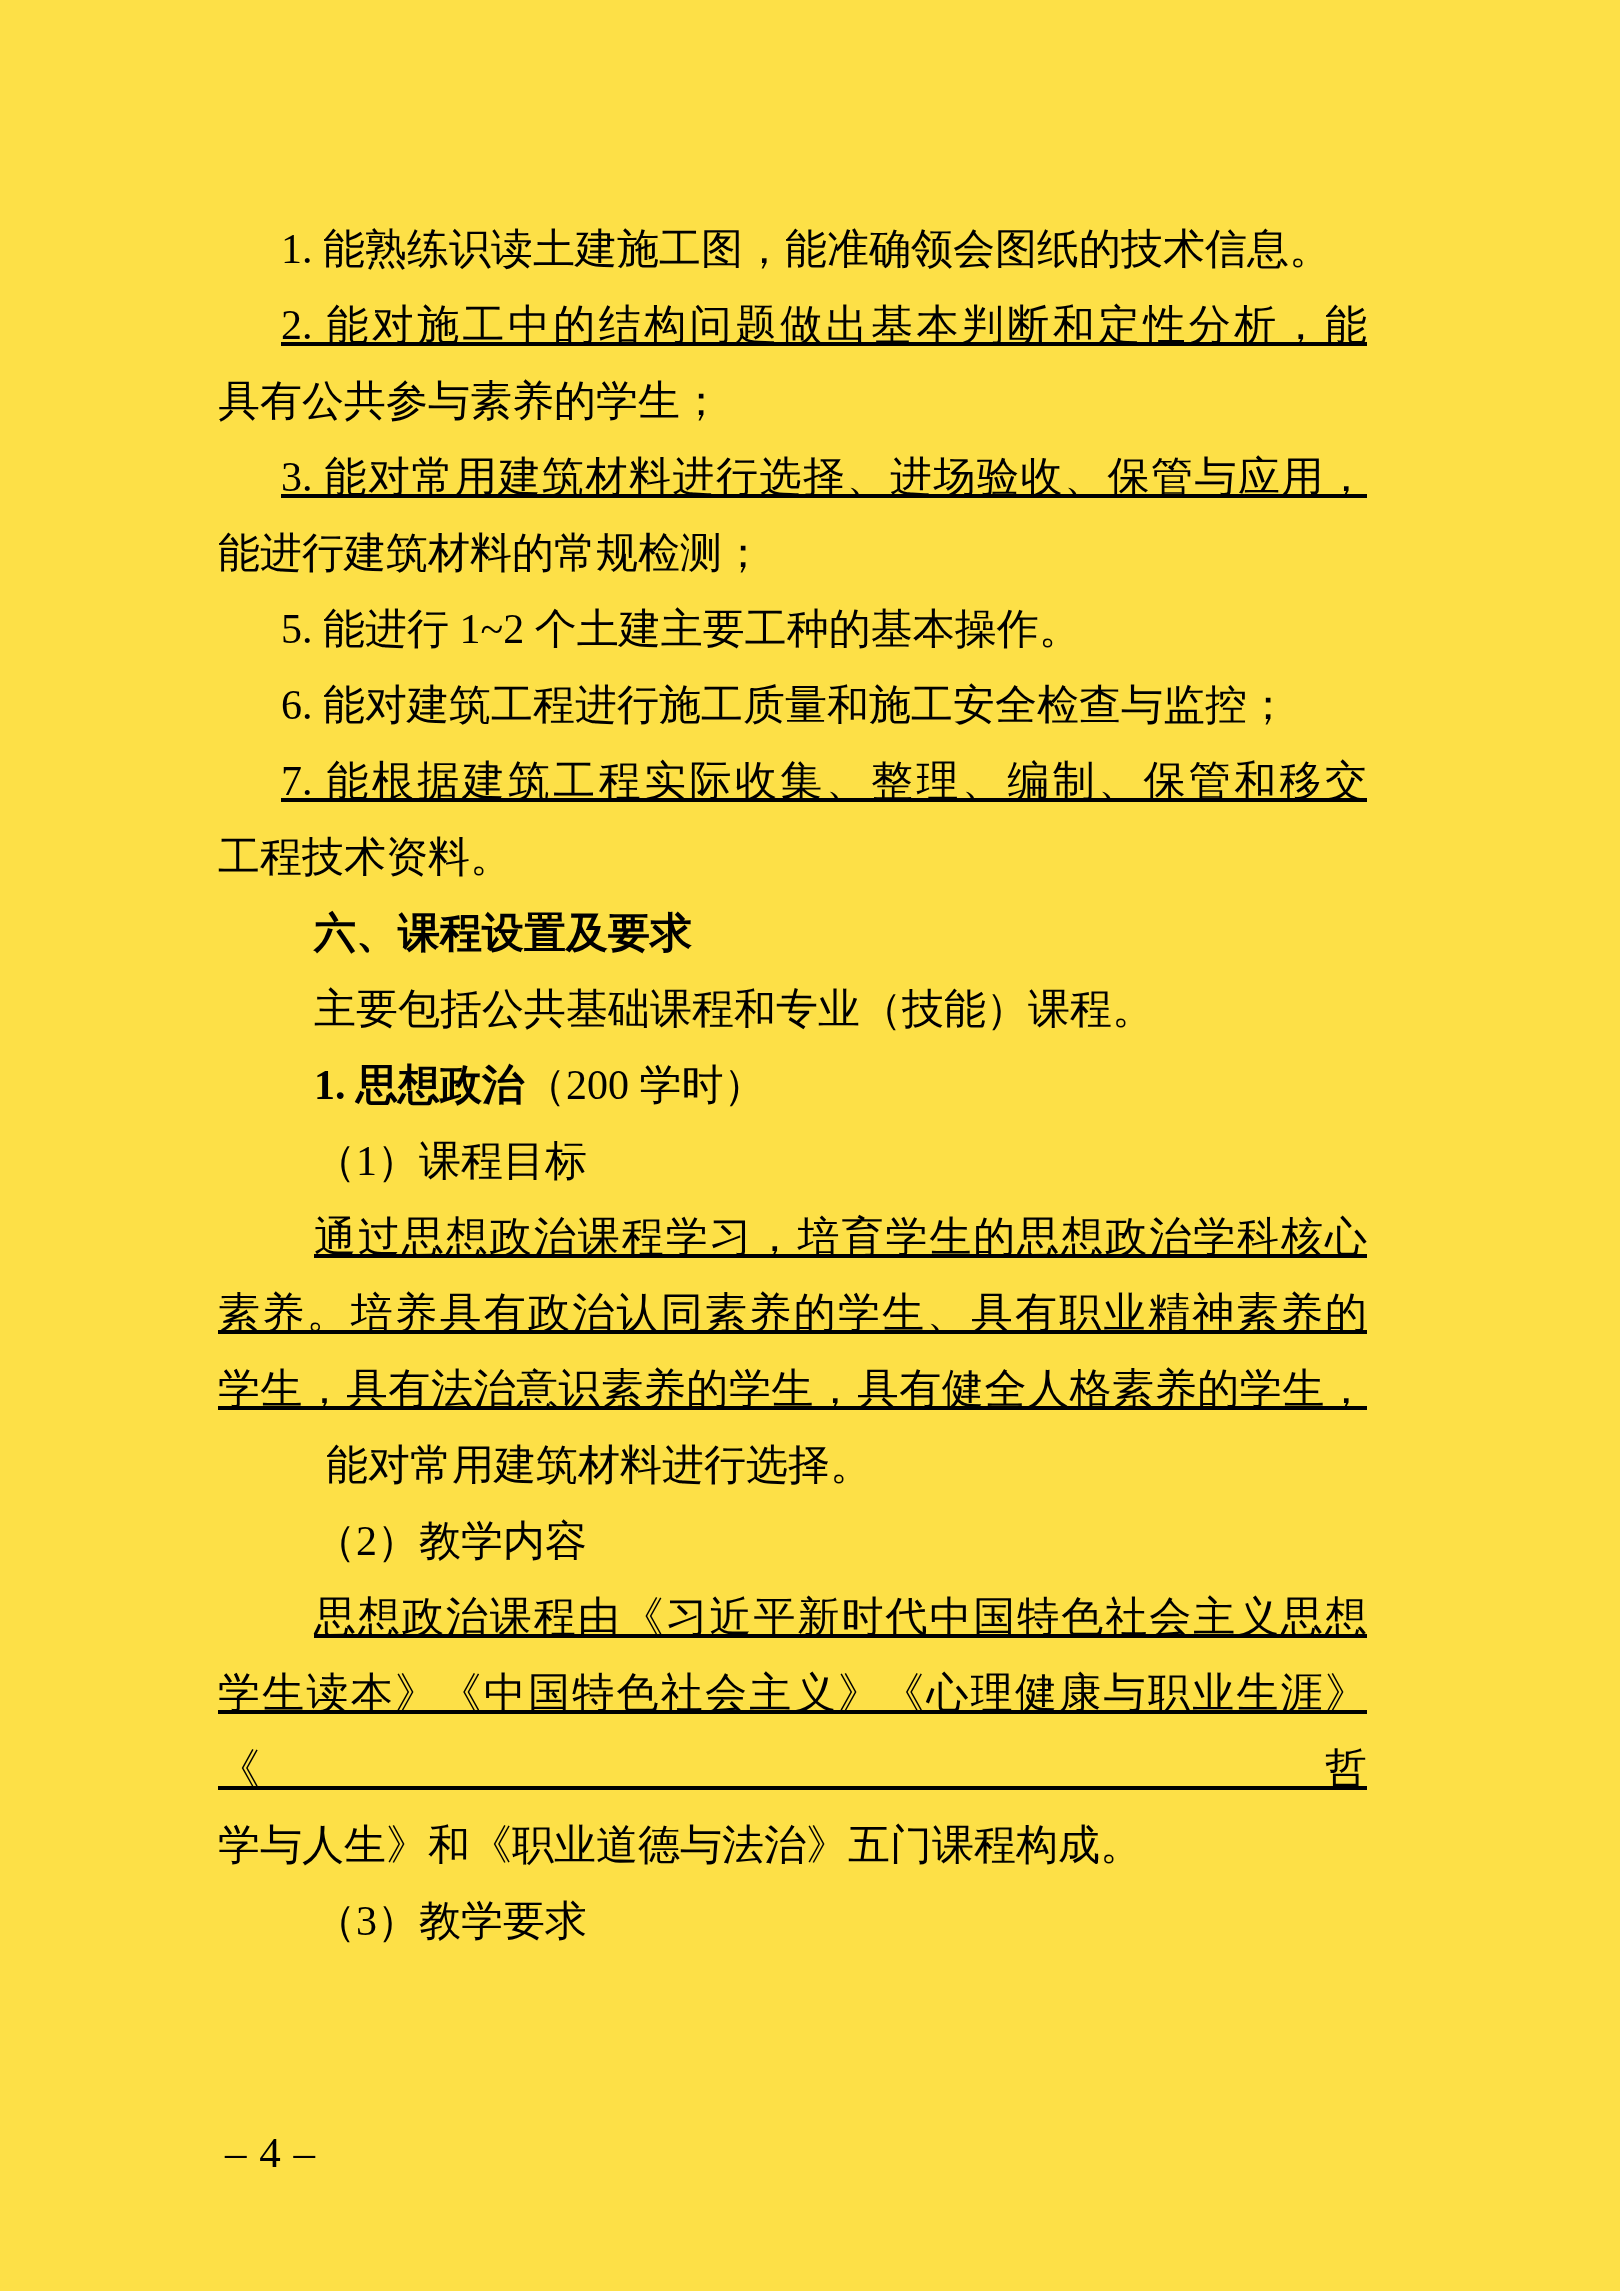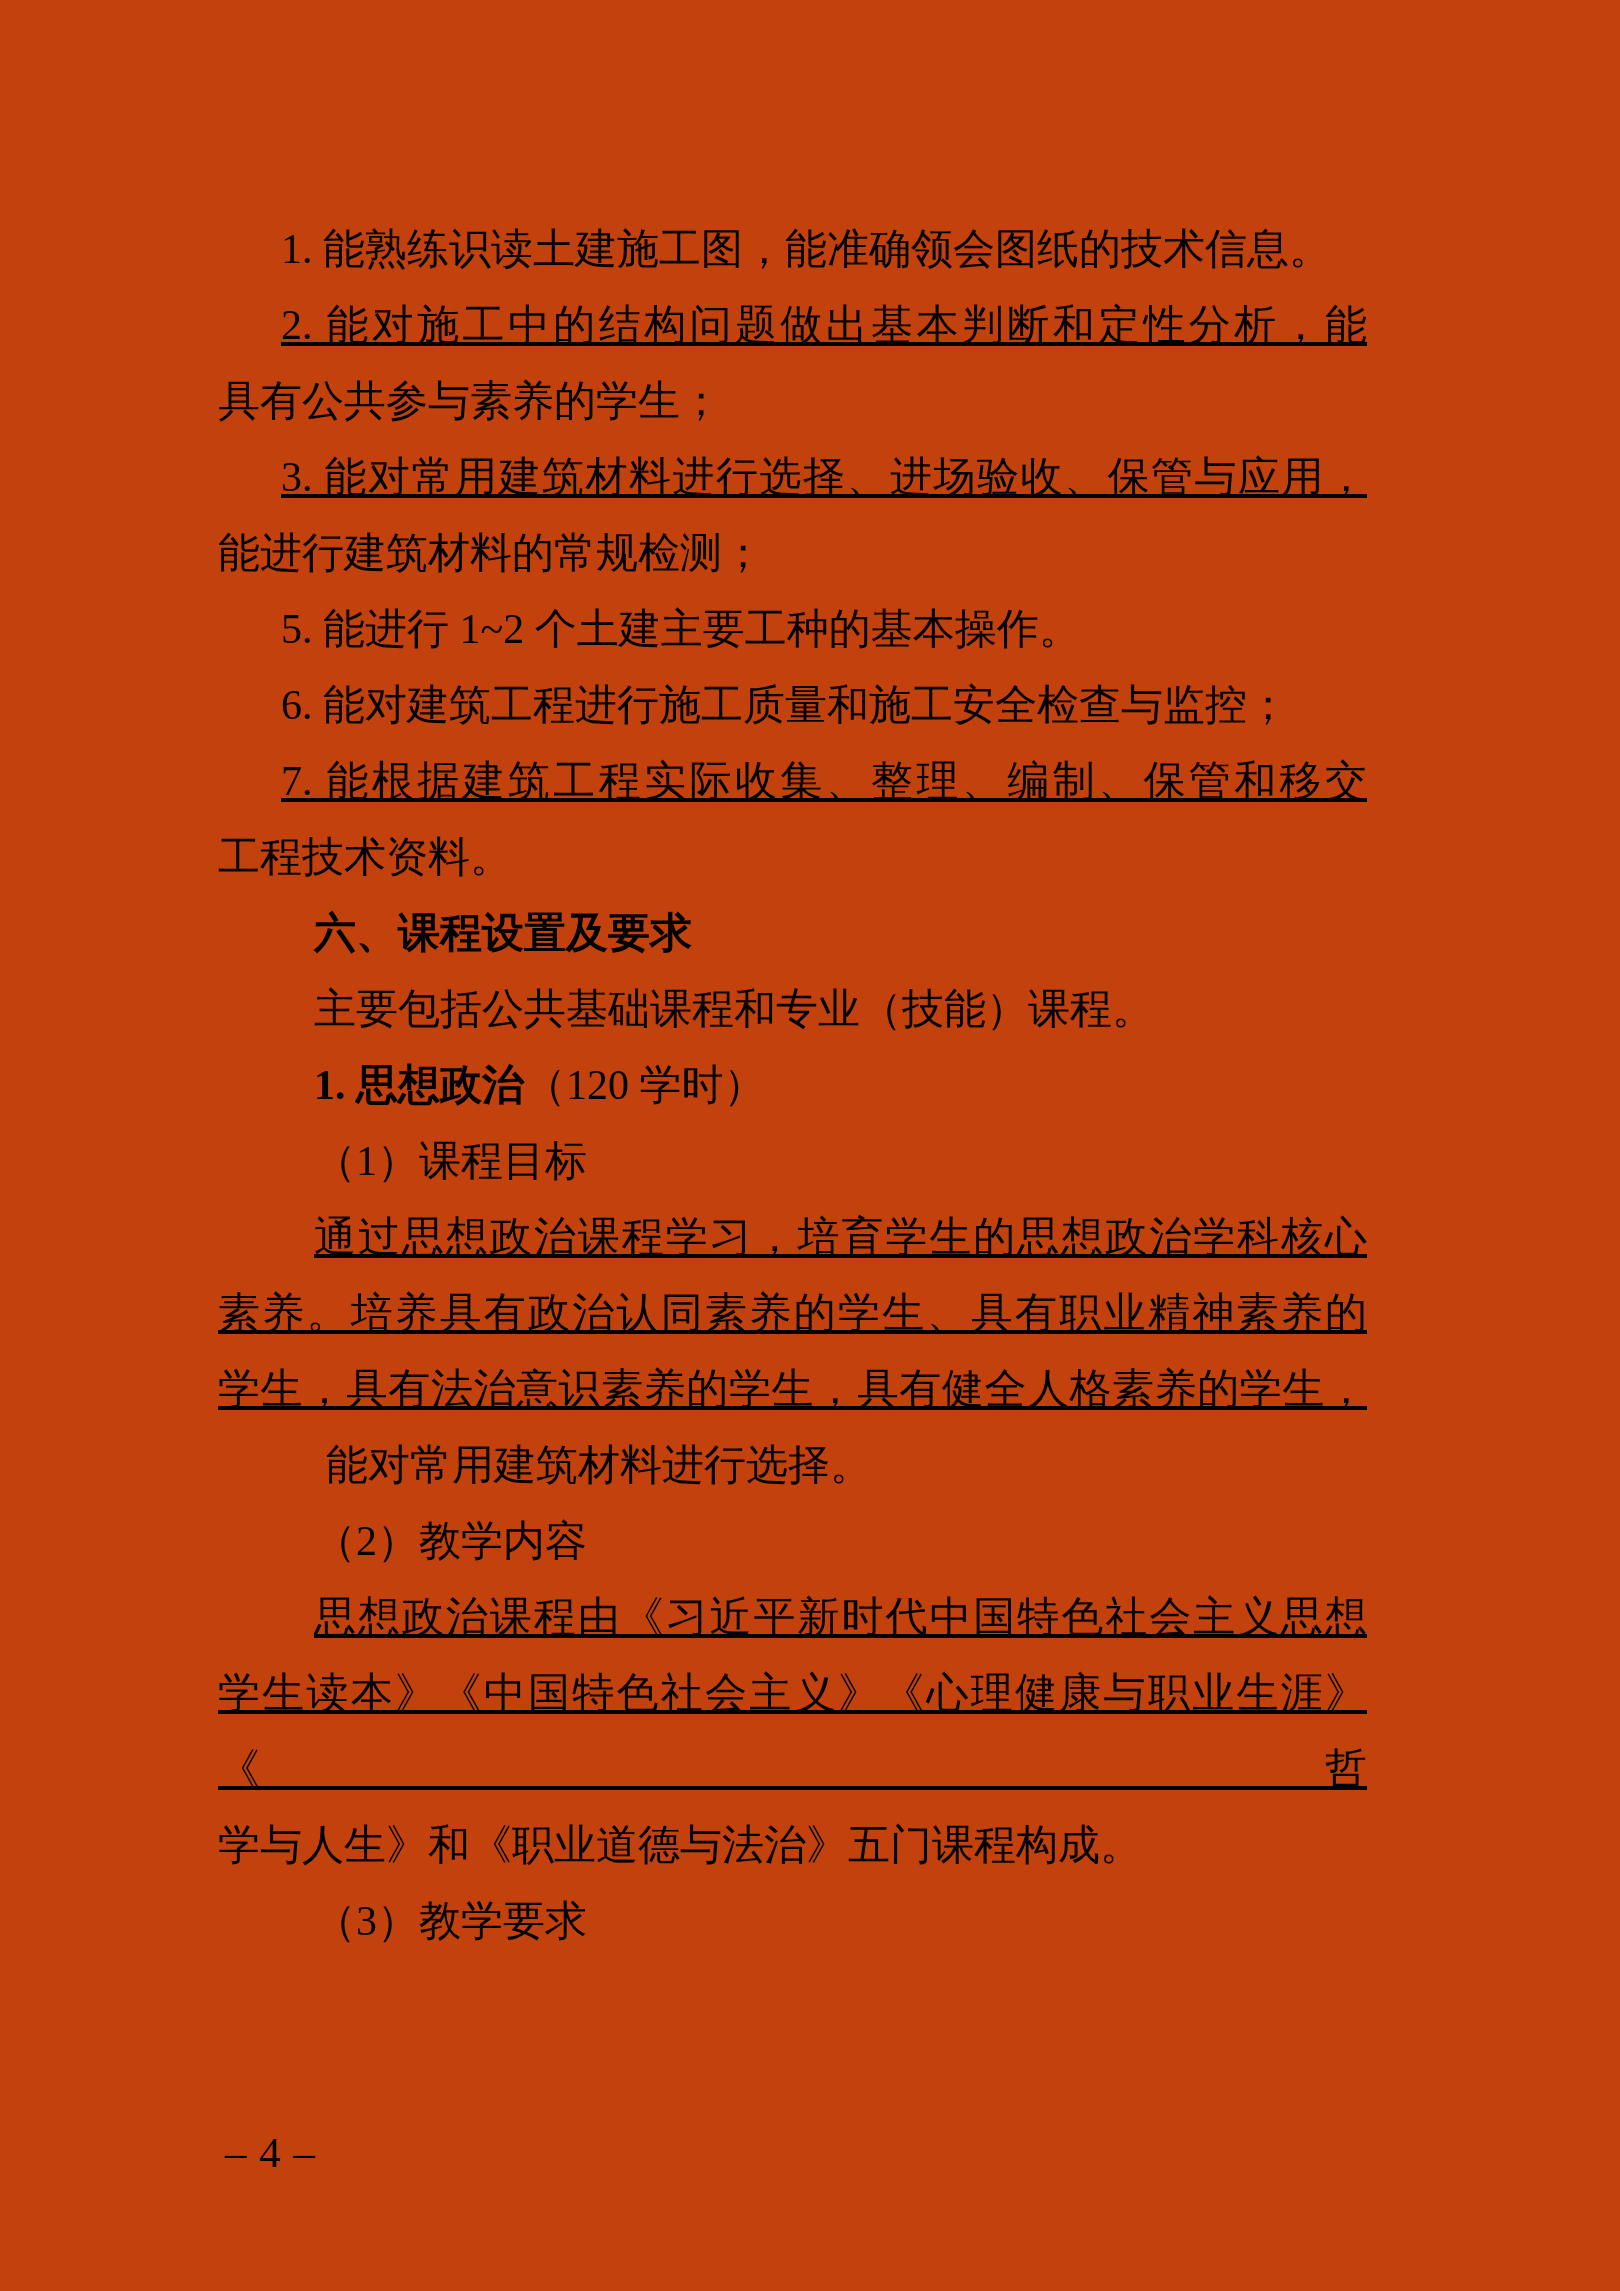--- a/index.html
+++ b/index.html
@@ -1,19 +1,19 @@
 <!DOCTYPE html>
 <html><head>
 <meta charset="utf-8">
 <style>
   html,body{margin:0;padding:0;background:#ffffff;}
   .page{
     position:relative;
     width:1620px;height:2292px;
-    background:#c2410c;
+    background:#fde047;
     color:#000;
     font-family:"Liberation Serif","DejaVu Serif",serif;
     overflow:hidden;
   }
   .content{
     position:absolute;
     left:218px;top:211px;
     width:1149px;
     font-size:42px;
     line-height:76px;
@@ -46,21 +46,21 @@
     <div class="line ind-item j"><span>3. 能对常用建筑材料进行选择、进场验收、保管与应用，</span></div>
     <div class="line"><span>能进行建筑材料的常规检测；</span></div>
     <div class="line ind-item"><span>5. 能进行 1~2 个土建主要工种的基本操作。</span></div>
     <div class="line ind-item"><span>6. 能对建筑工程进行施工质量和施工安全检查与监控；</span></div>
     <div class="line ind-item j"><span>7. 能根据建筑工程实际收集、整理、编制、保管和移交</span></div>
     <div class="line"><span>工程技术资料。</span></div>
 
     <div class="line ind-para bold"><span>六、课程设置及要求</span></div>
     <div class="line ind-para"><span>主要包括公共基础课程和专业（技能）课程。</span></div>
 
-    <div class="line ind-para"><span class="b">1. 思想政治</span><span>（120 学时）</span></div>
+    <div class="line ind-para"><span class="b">1. 思想政治</span><span>（200 学时）</span></div>
 
     <div class="line ind-para"><span>（1）课程目标</span></div>
     <div class="line ind-para j"><span>通过思想政治课程学习，培育学生的思想政治学科核心</span></div>
     <div class="line j"><span>素养。培养具有政治认同素养的学生、具有职业精神素养的</span></div>
     <div class="line j"><span>学生，具有法治意识素养的学生，具有健全人格素养的学生，</span></div>
     <div class="line ind-deep"><span>能对常用建筑材料进行选择。</span></div>
 
     <div class="line ind-para"><span>（2）教学内容</span></div>
     <div class="line ind-para j"><span>思想政治课程由《习近平新时代中国特色社会主义思想</span></div>
     <div class="line j"><span>学生读本》《中国特色社会主义》《心理健康与职业生涯》《哲</span></div>

